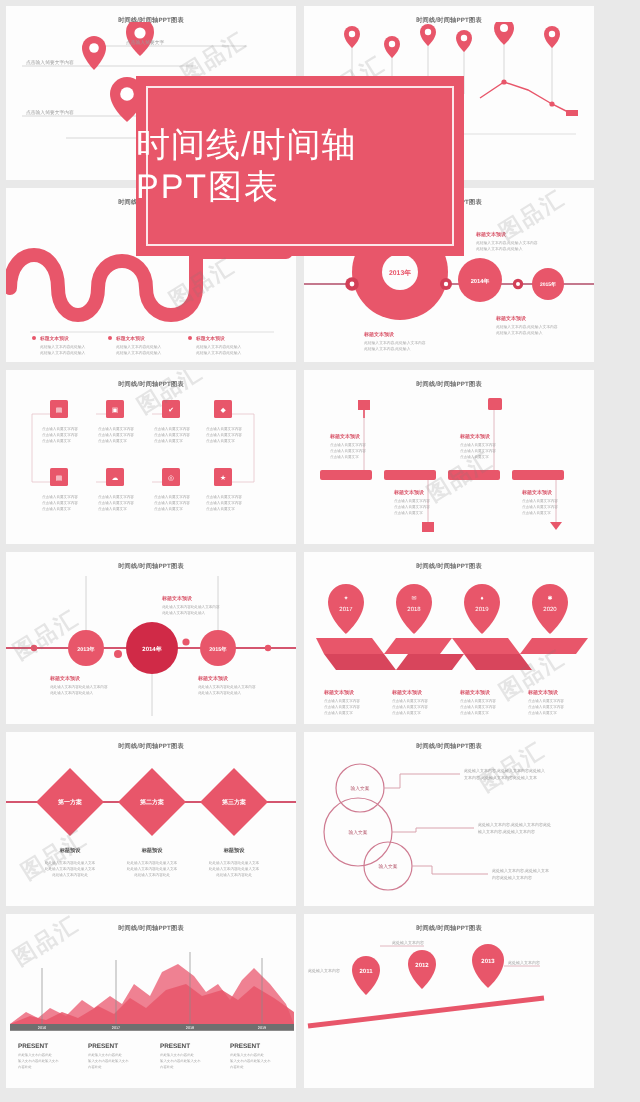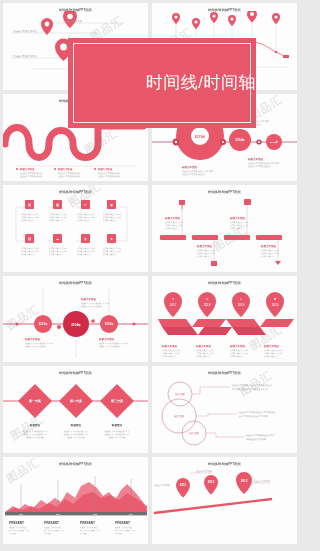--- a/index.html
+++ b/index.html
@@ -46,24 +46,23 @@
     white-space:nowrap;pointer-events:none;
     letter-spacing:1px;
   }
 
   
   .banner{
     position:absolute;
     left:68px;top:38px;width:164px;height:90px;
     background:#e8566a;
     display:flex;flex-direction:column;
-    align-items:flex-end;justify-content:center;
+    align-items:flex-start;justify-content:center;
     box-shadow:0 0 0 0 rgba(0,0,0,0);
     z-index:40;
-    padding-left:24px;
   }
   .banner::after{
     content:"";position:absolute;inset:5px;
     border:1px solid rgba(255,255,255,.85);
   }
   .banner-l1{
     position:relative;z-index:2;color:#fff;
     font-size:17px;letter-spacing:.5px;line-height:1.25;
   }
   .banner-l2{
@@ -537,15 +536,16 @@
     <div class="slide">
       
       
       
     </div>
 
   </div>
 
   <div class="banner">
     <div class="banner-l1">时间线/时间轴</div>
+    <div class="banner-l2">PPT图表</div>
   </div>
 
 </div>
 
 </body></html>

